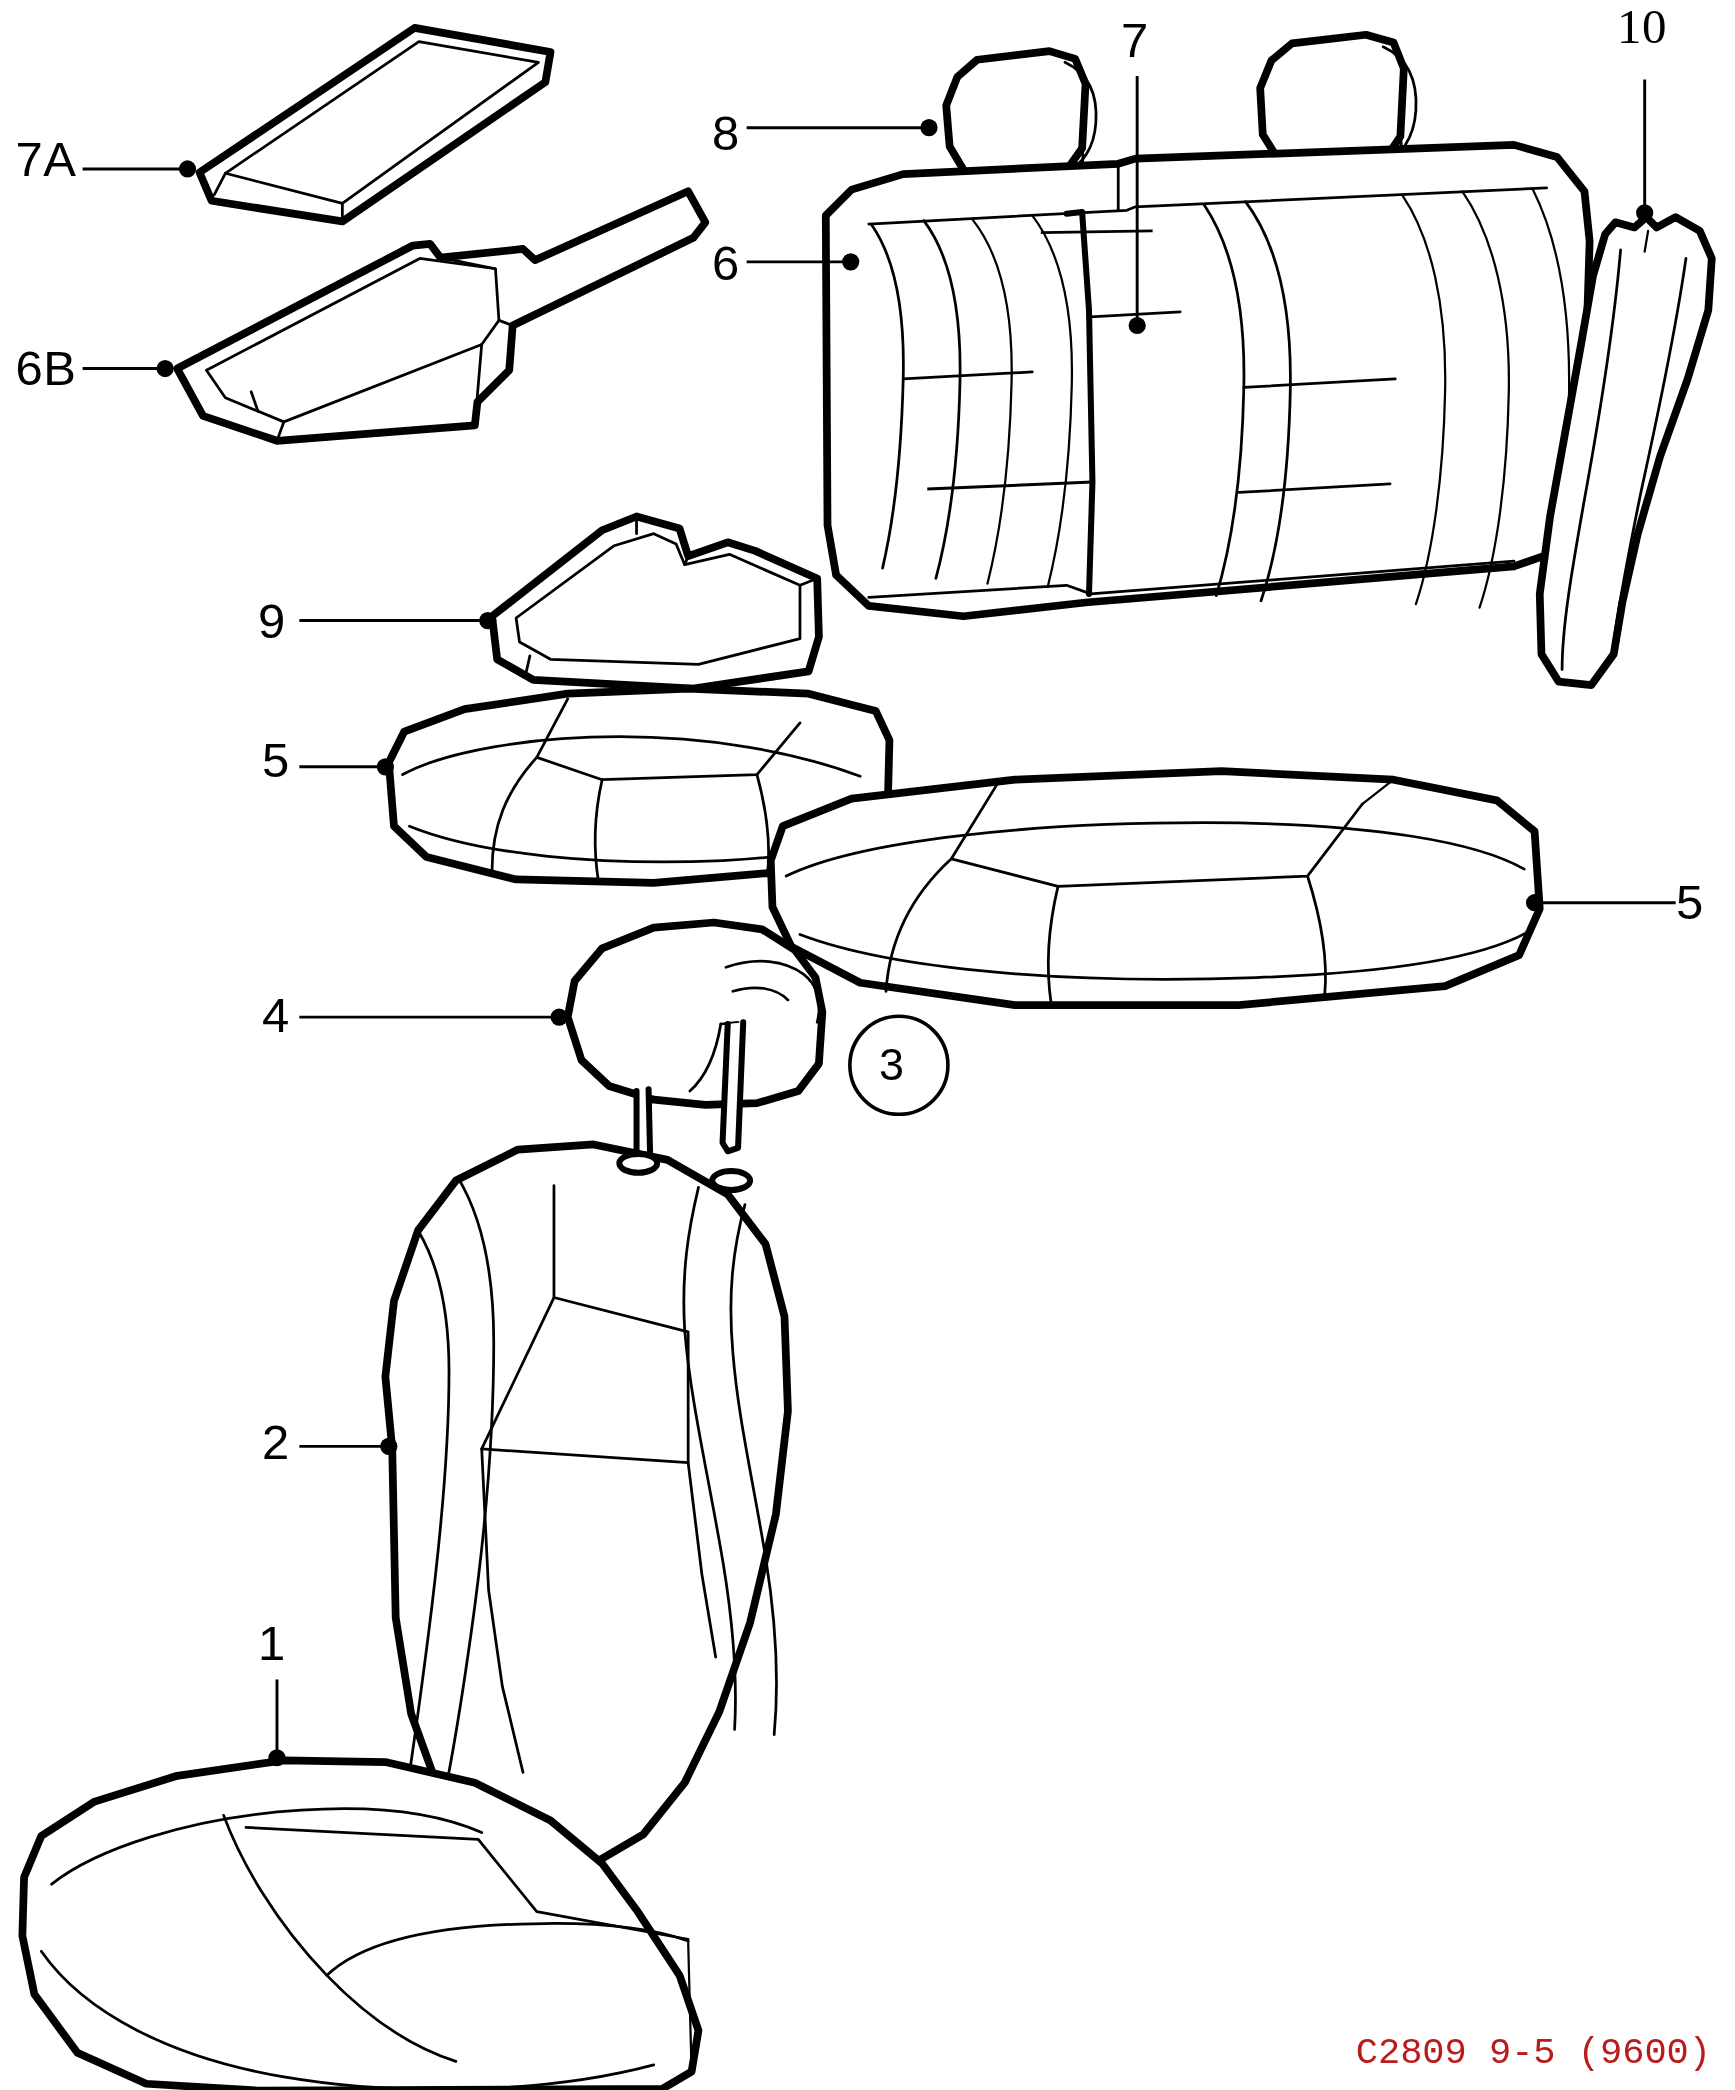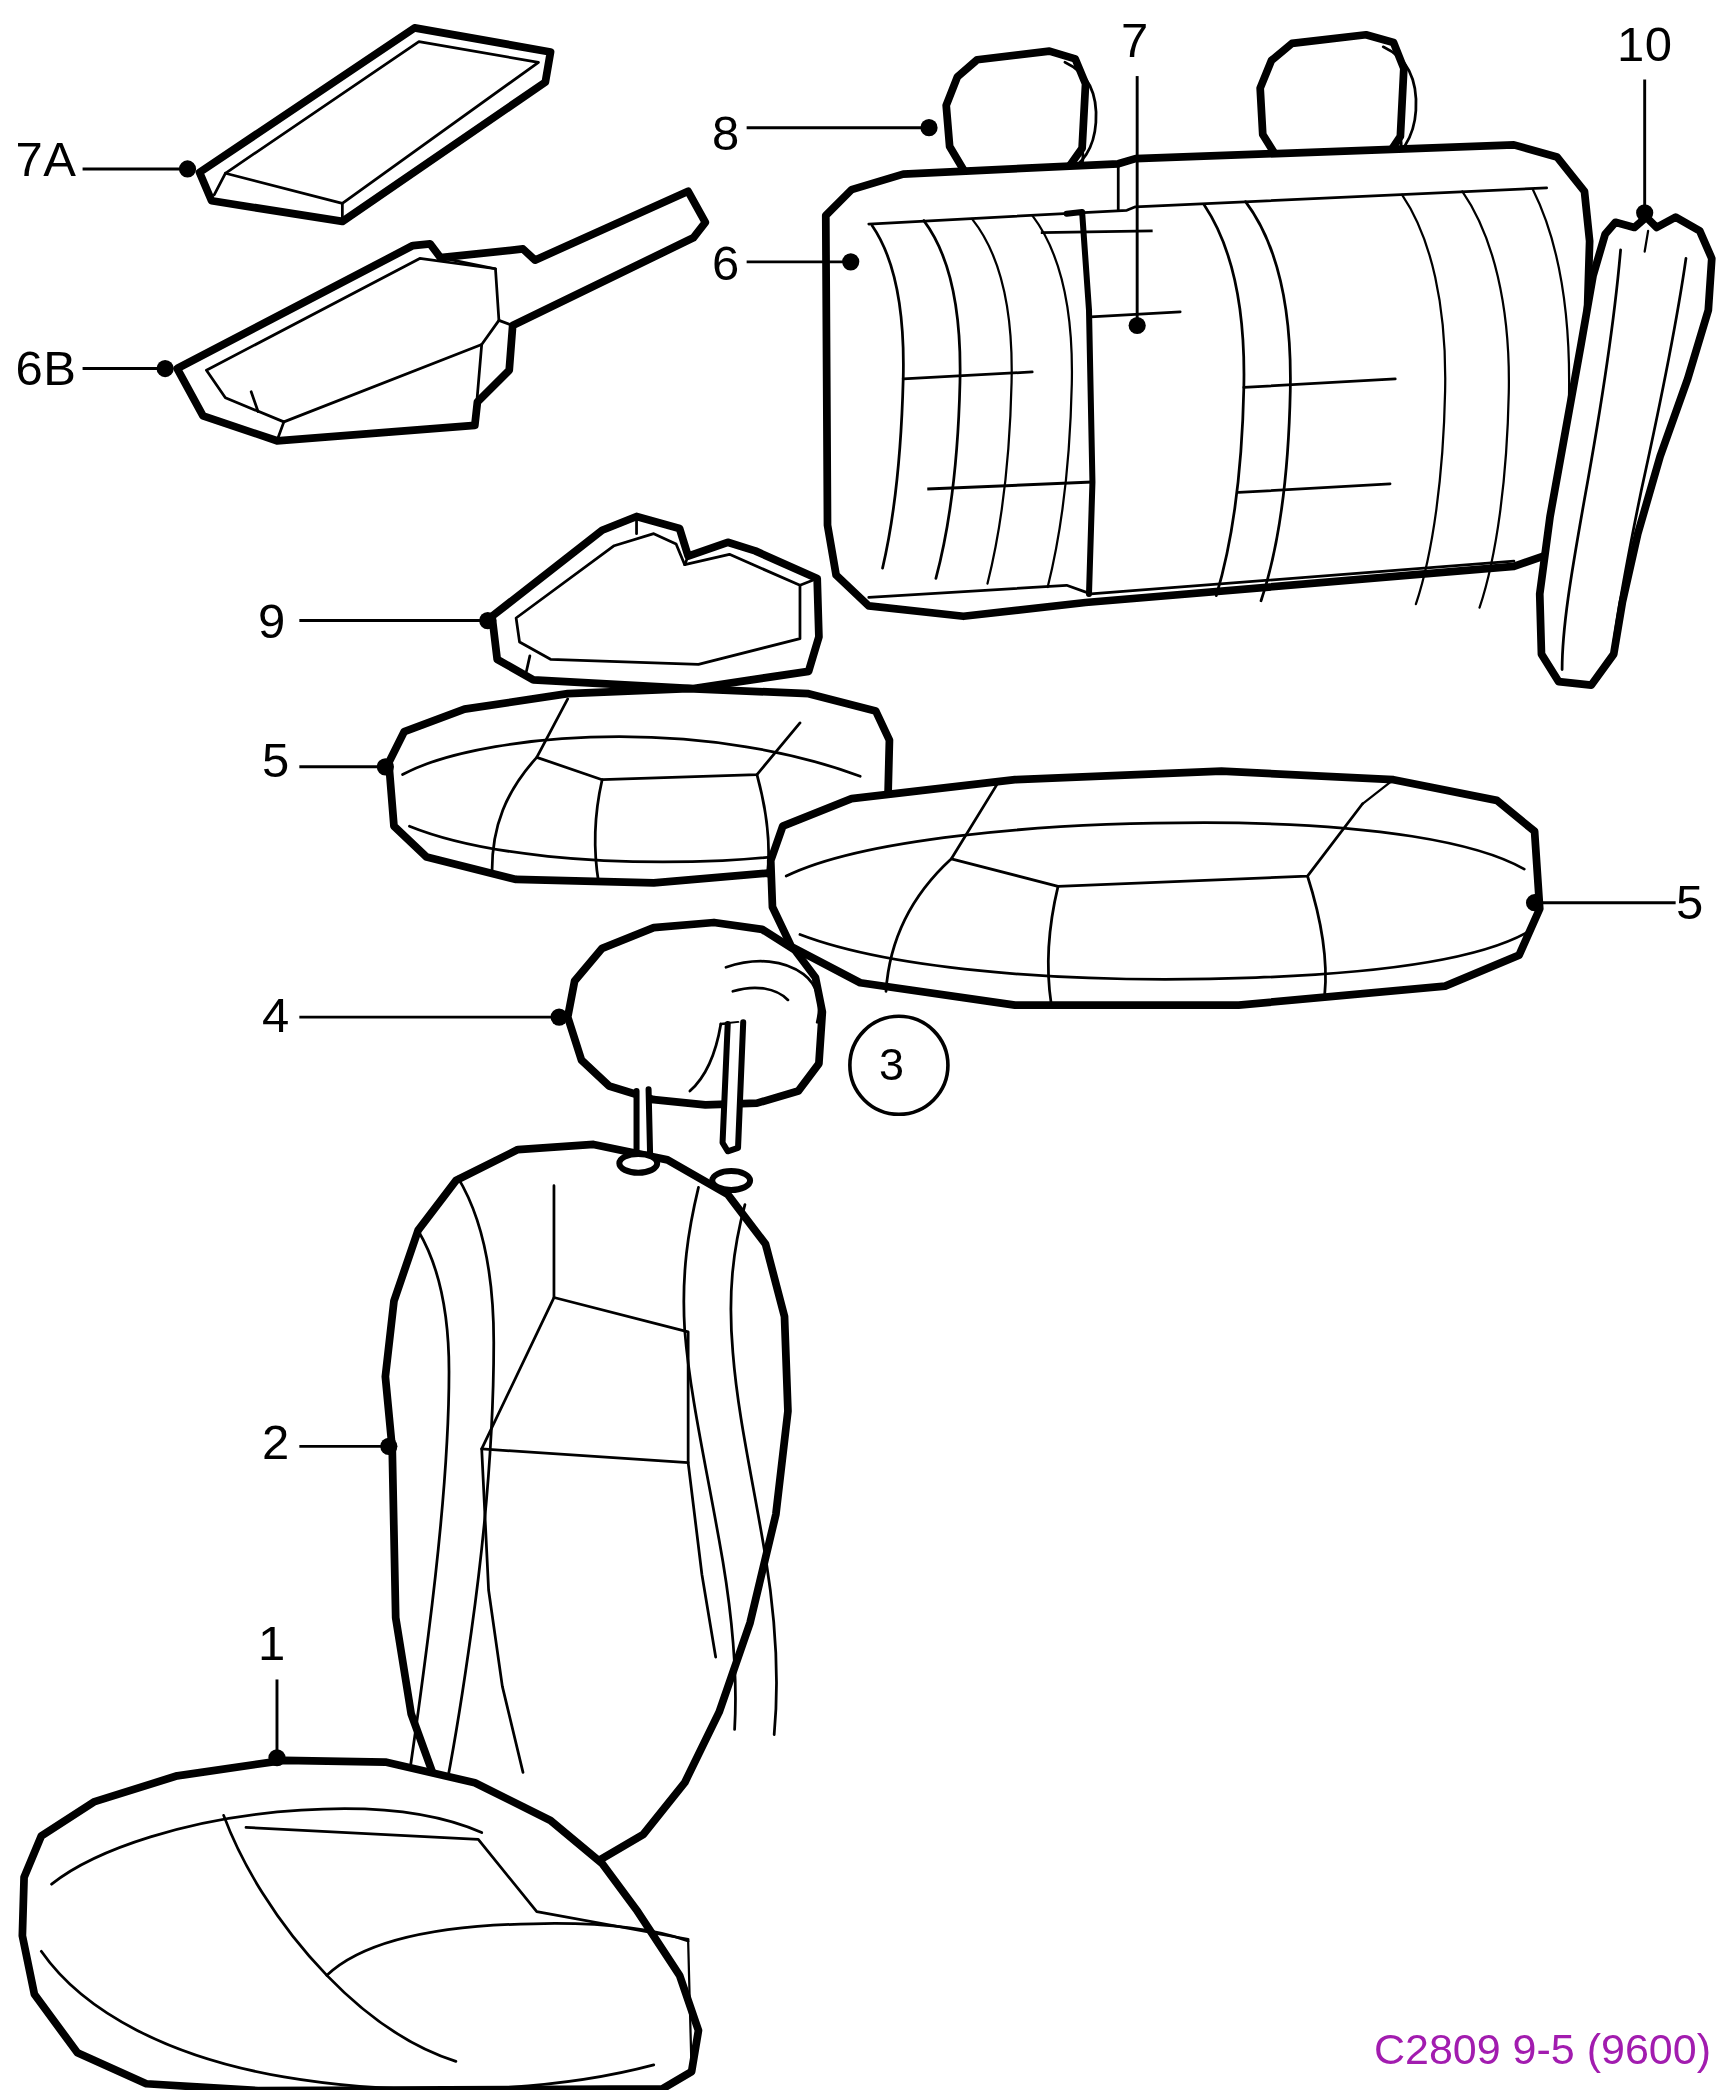--- a/index.html
+++ b/index.html
@@ -77,23 +77,23 @@
     white-space: nowrap;
     letter-spacing: 0.4px;
   }
   .callout-label.circled {
     font-size: 45px;
   }
   #figure-caption {
     position: absolute;
     right: 24px;
     bottom: 17px;
-    font-family: Liberation Sans, sans-serif;
-    font-size: 43px;
-    color: #a21caf;
+    font-family: Liberation Mono, monospace;
+    font-size: 37px;
+    color: #b91c1c;
     white-space: nowrap;
   }
 </style>
 </head>
 <body>
 
 <div id="diagram-root">
 
   <svg id="diagram-svg" viewBox="0 0 2017 2430" xmlns="http://www.w3.org/2000/svg">
 
@@ -336,21 +336,21 @@
 
       <circle class="callout-circle" cx="1045" cy="1238" r="57"></circle>
     </g>
   </svg>
 
   <div class="callout-label" style="left:15.5px;  top:135px;">7A</div>
   <div class="callout-label" style="left:15.5px;  top:344px;">6B</div>
   <div class="callout-label" style="left:712px; top:109px;">8</div>
   <div class="callout-label" style="left:712px; top:239px;">6</div>
   <div class="callout-label" style="left:1121px;top:15.5px;">7</div>
-  <div class="callout-label" style="left:1617px;top:20px;">10</div>
+  <div class="callout-label" style="left:1617px;top:2px;font-family:Liberation Serif, serif;">10</div>
   <div class="callout-label" style="left:258px; top:597px;">9</div>
   <div class="callout-label" style="left:262px; top:736px;">5</div>
   <div class="callout-label" style="left:1676px;top:878px;">5</div>
   <div class="callout-label" style="left:262px; top:991px;">4</div>
   <div class="callout-label circled" style="left:879px;top:1042px;">3</div>
   <div class="callout-label" style="left:262px; top:1418px;">2</div>
   <div class="callout-label" style="left:258px; top:1619px;">1</div>
 
   <div id="figure-caption">C2809 9-5 (9600)</div>
 

